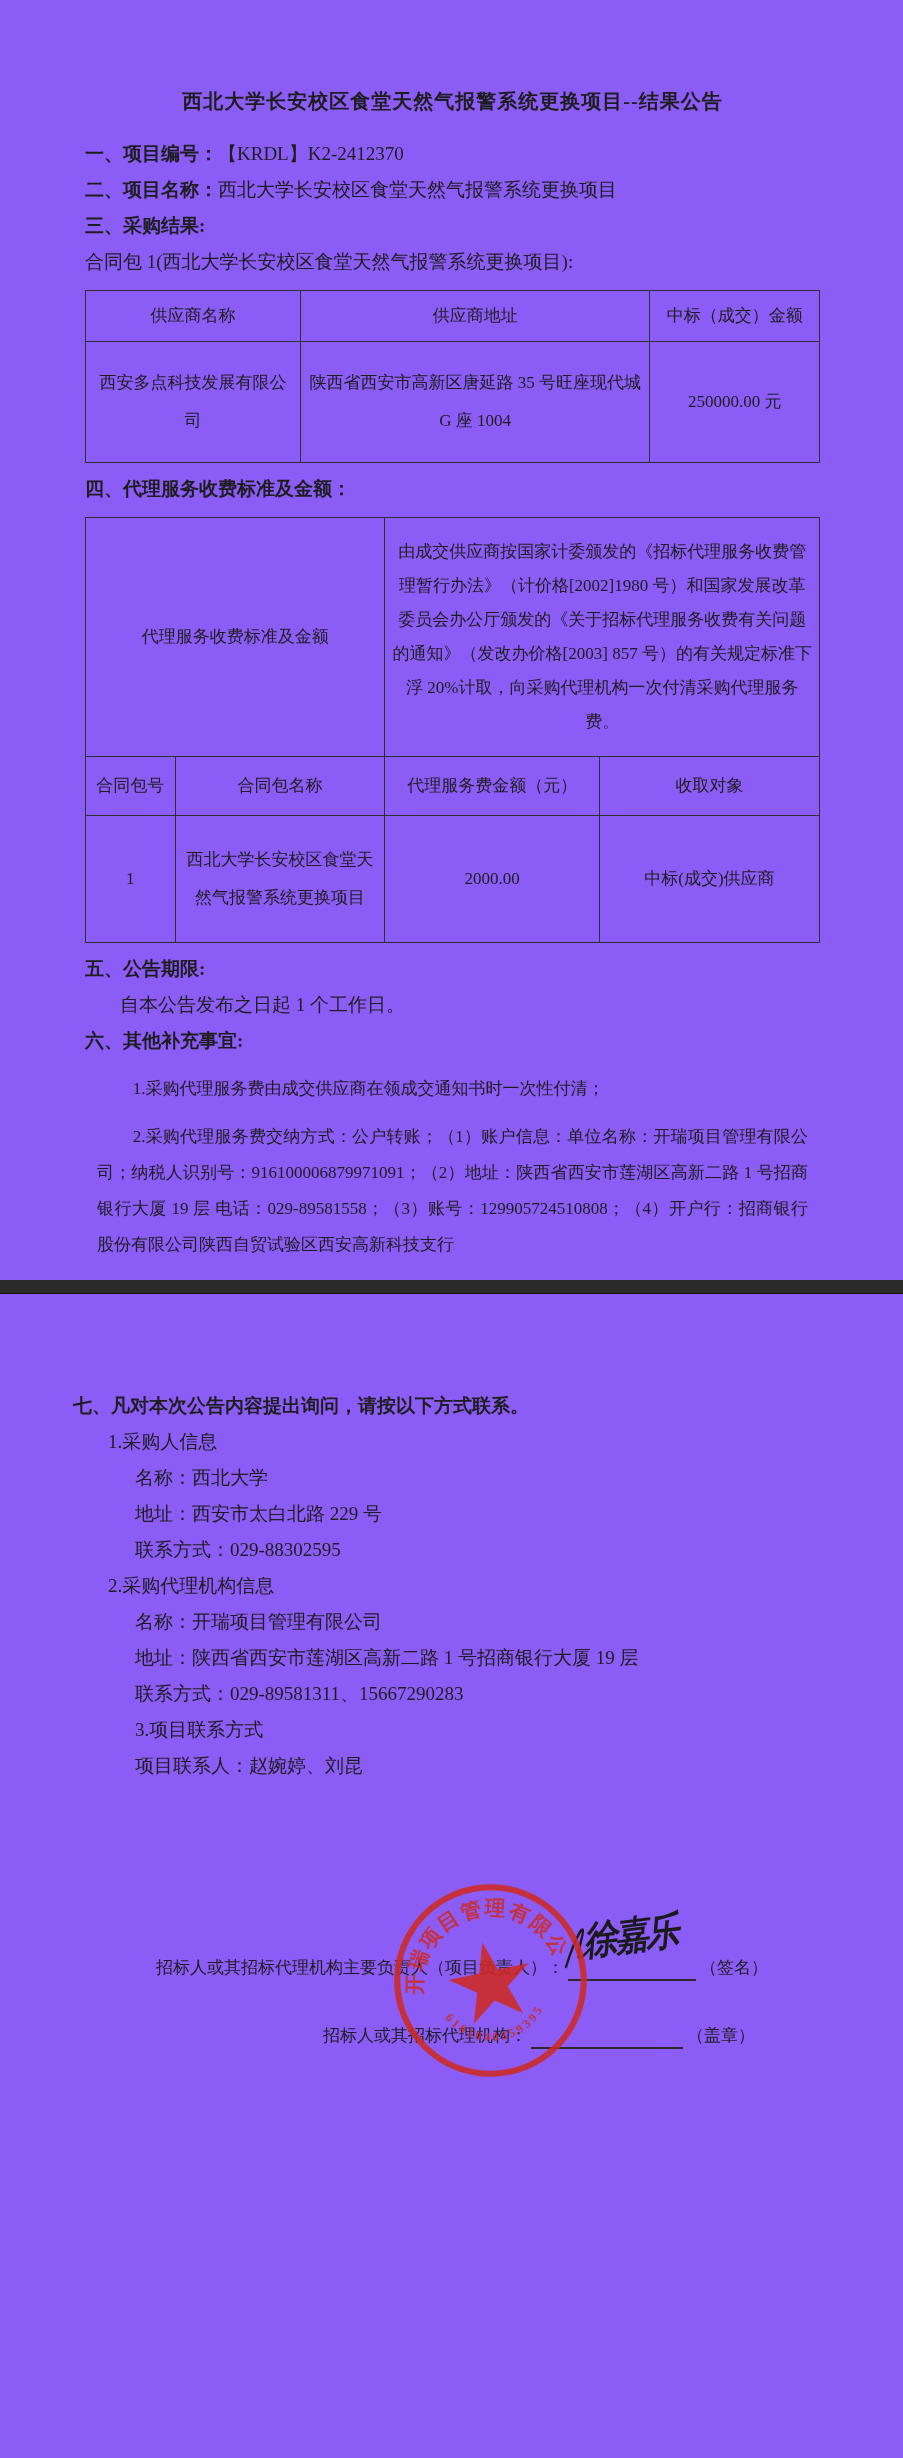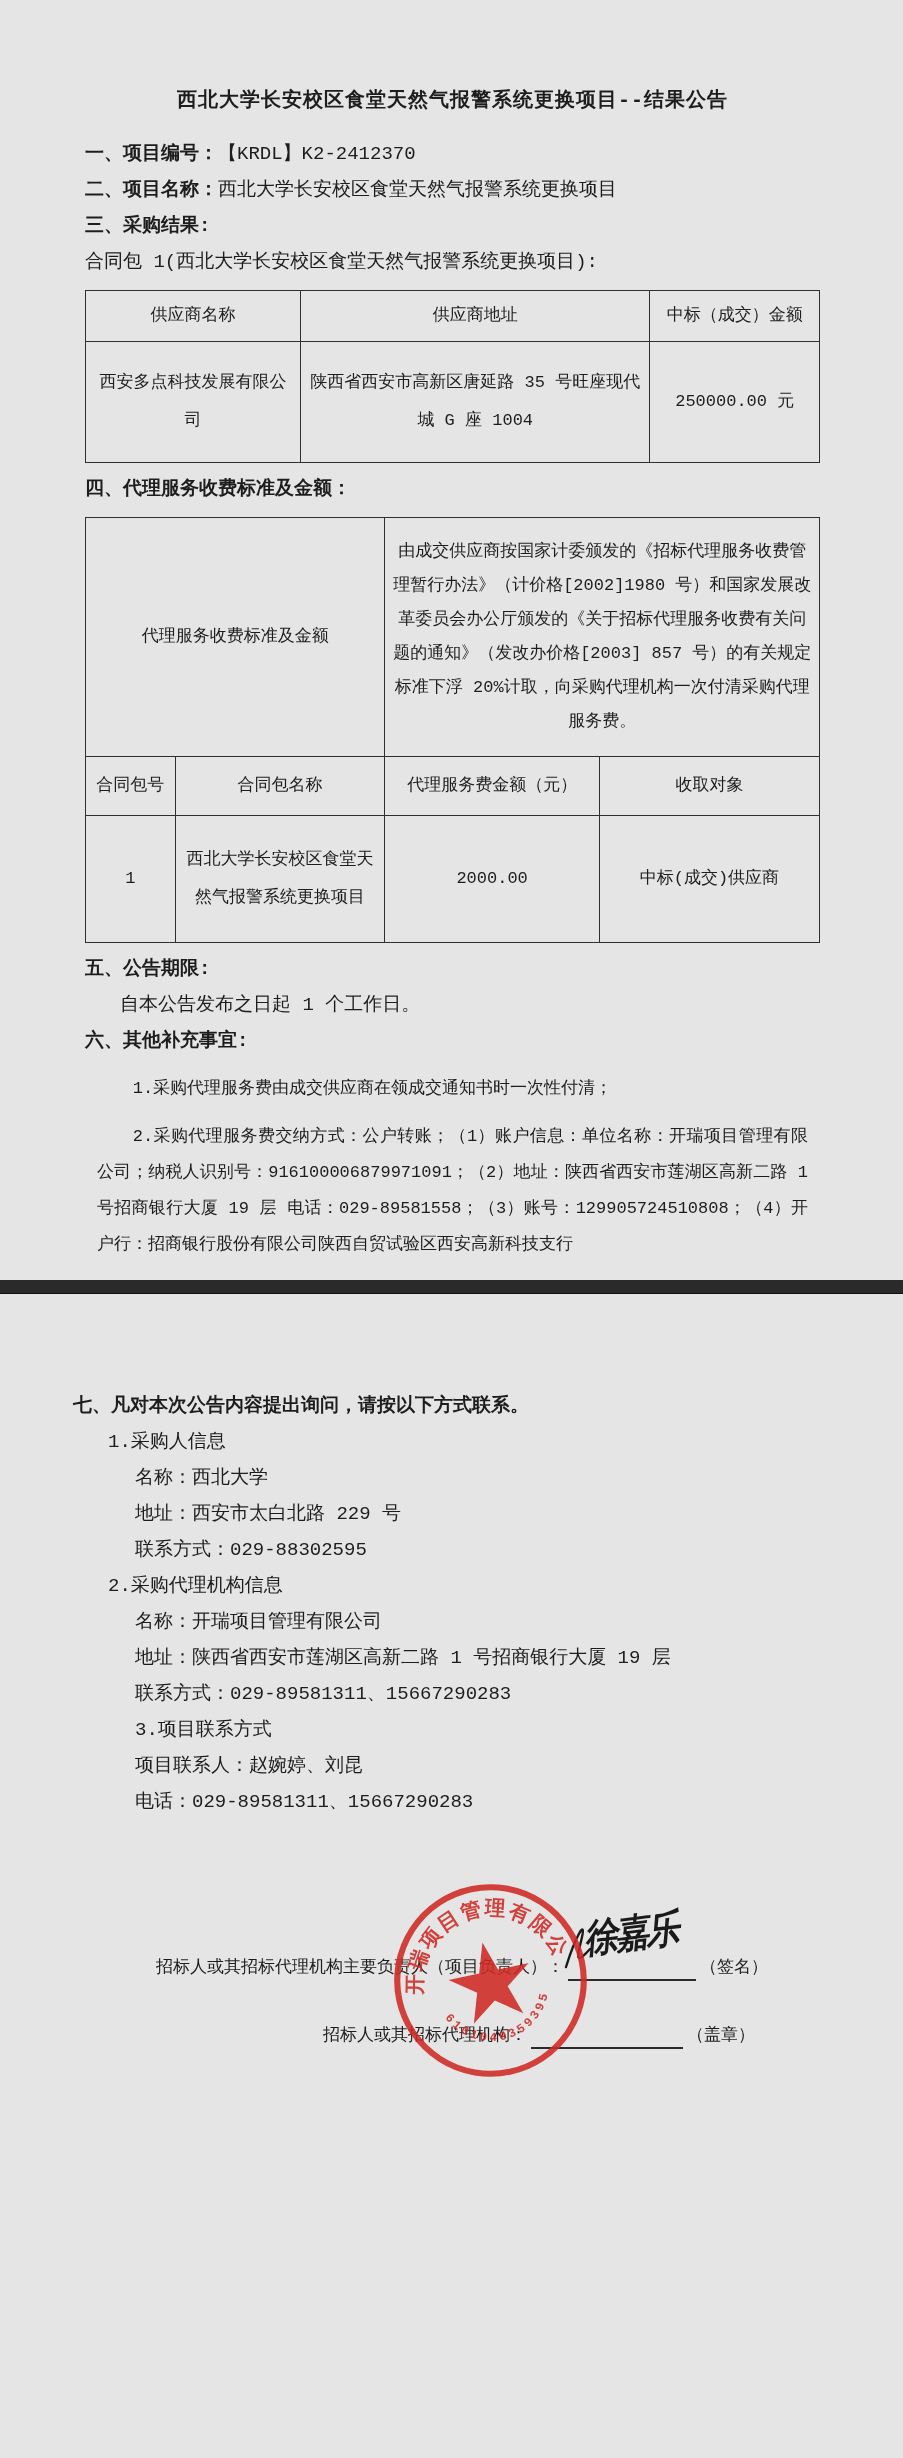--- a/index.html
+++ b/index.html
@@ -1,22 +1,22 @@
 <!DOCTYPE html>
 <html><head>
 <meta charset="utf-8">
 <style>
   html,body{margin:0;padding:0;background:#ffffff;}
   .page{
     position:relative;
     width:903px;height:2458px;
     margin:0 auto;
-    background:#e5e5e5;
+    background:#8b5cf6;
     overflow:hidden;
-    font-family:Liberation Mono, monospace;
+    font-family:Liberation Serif, serif;
     color:#1d1d1d;
     -webkit-font-smoothing:antialiased;
   }
   .flow{padding:86px 83px 0 85px;}
   .doc-title{
     margin:0 0 20px 0;
     text-align:center;
     font-size:20px;line-height:30px;
     font-weight:bold;
     letter-spacing:1px;
@@ -180,21 +180,20 @@
     <p class="line indent1">1.采购人信息</p>
     <p class="line indent2">名称：西北大学</p>
     <p class="line indent2">地址：西安市太白北路 229 号</p>
     <p class="line indent2">联系方式：029-88302595</p>
     <p class="line indent1">2.采购代理机构信息</p>
     <p class="line indent2">名称：开瑞项目管理有限公司</p>
     <p class="line indent2">地址：陕西省西安市莲湖区高新二路 1 号招商银行大厦 19 层</p>
     <p class="line indent2">联系方式：029-89581311、15667290283</p>
     <p class="line indent2">3.项目联系方式</p>
     <p class="line indent2">项目联系人：赵婉婷、刘昆</p>
-    <p class="line indent2">电话：029-89581311、15667290283</p>
   </div>
 
   <div class="sig-area">
 
     <div class="sig-row sig-row1">
       <span>招标人或其招标代理机构主要负责人（项目负责人）：</span>
       <span class="sig-underline u1">
         <span class="handwriting">
           <svg width="170" height="78" viewBox="0 0 170 78">
             <path d="M10,62 C20,30 30,14 26,32 C23,46 16,64 34,44" fill="none" stroke="#1a1a1a" stroke-width="2.4" stroke-linecap="round"></path>

